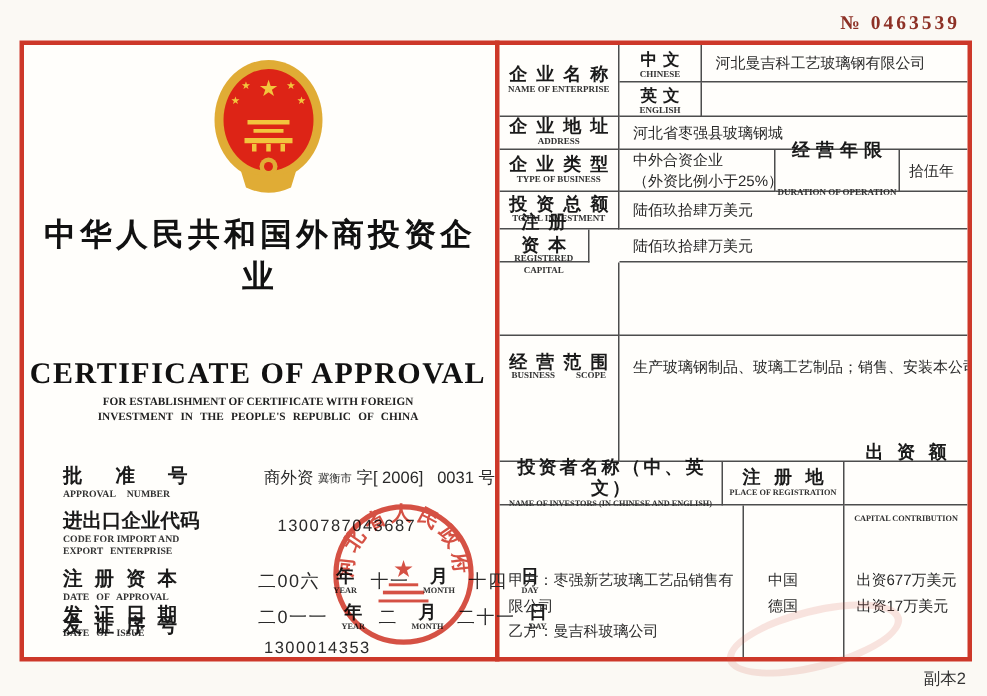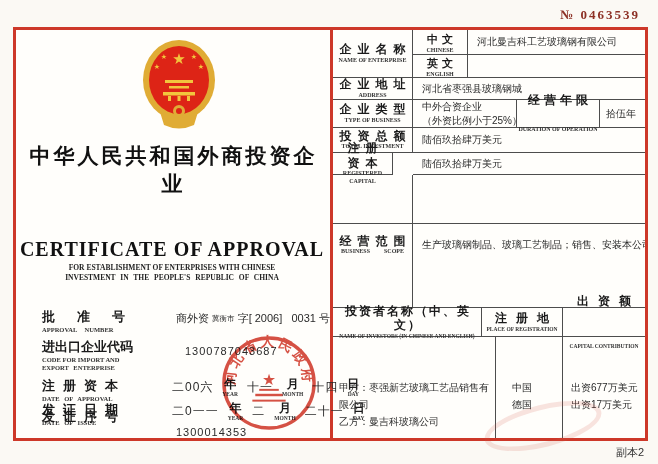--- a/index.html
+++ b/index.html
@@ -81,21 +81,21 @@
     <rect x="30" y="58" width="3" height="5" fill="#f2c53d"></rect>
     <rect x="39.5" y="58" width="3" height="5" fill="#f2c53d"></rect>
     <rect x="49" y="58" width="3" height="5" fill="#f2c53d"></rect>
     <circle cx="41" cy="73" r="6" fill="#e0ac35"></circle>
     <circle cx="41" cy="73" r="3" fill="#dd2416"></circle>
     <path d="M22,74 Q41,85 60,74 L56,87 Q41,94 26,87 Z" fill="#e0ac35"></path>
   </svg>
 
   <div class="centered title-cn">中华人民共和国外商投资企业</div>
   <div class="centered title-en">CERTIFICATE OF APPROVAL</div>
-  <div class="centered sub-en1">FOR ESTABLISHMENT OF ENTERPRISES WITH CHINESE</div>
+  <div class="centered sub-en1">FOR ESTABLISHMENT OF CERTIFICATE WITH FOREIGN</div>
   <div class="centered sub-en2">INVESTMENT IN THE PEOPLE'S REPUBLIC OF CHINA</div>
 
   <div class="lrow" style="top:308px;">
     <div class="cn ls22">批准号</div>
     <div class="en ws6">APPROVAL NUMBER</div>
   </div>
   <div class="lval" style="left:176px; top:311px; white-space:nowrap;">
     <span class="pre">商外资</span>
     <span class="region-small">冀衡市</span>
     <span class="pre">字[ 2006]   0031 号</span>

